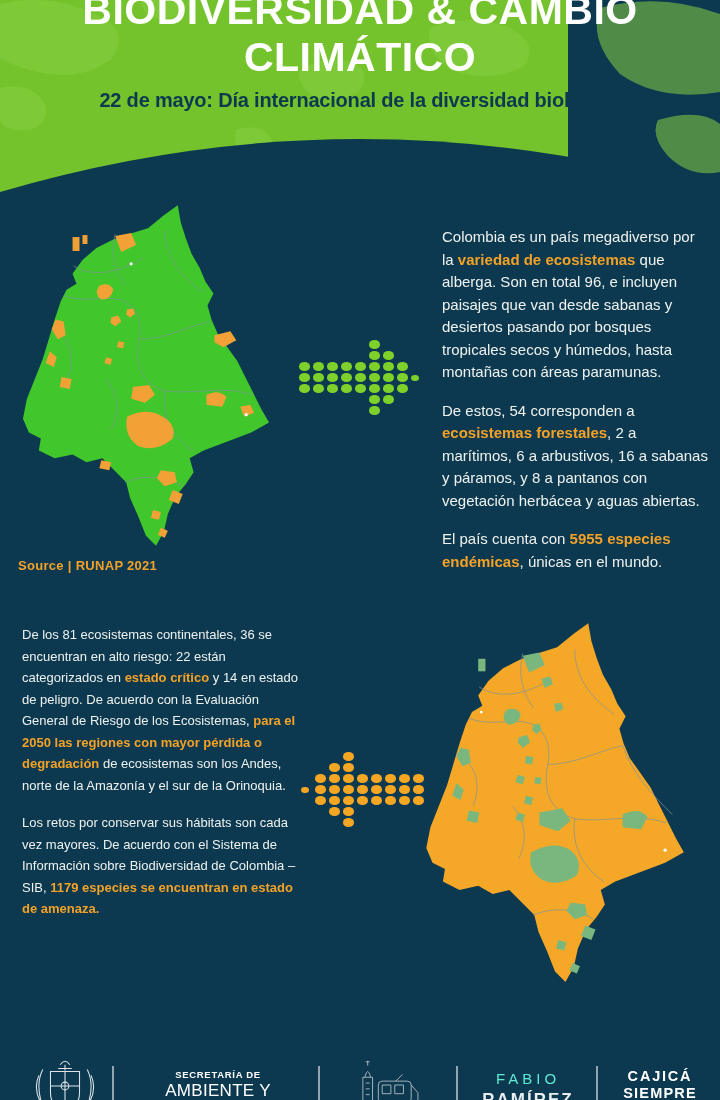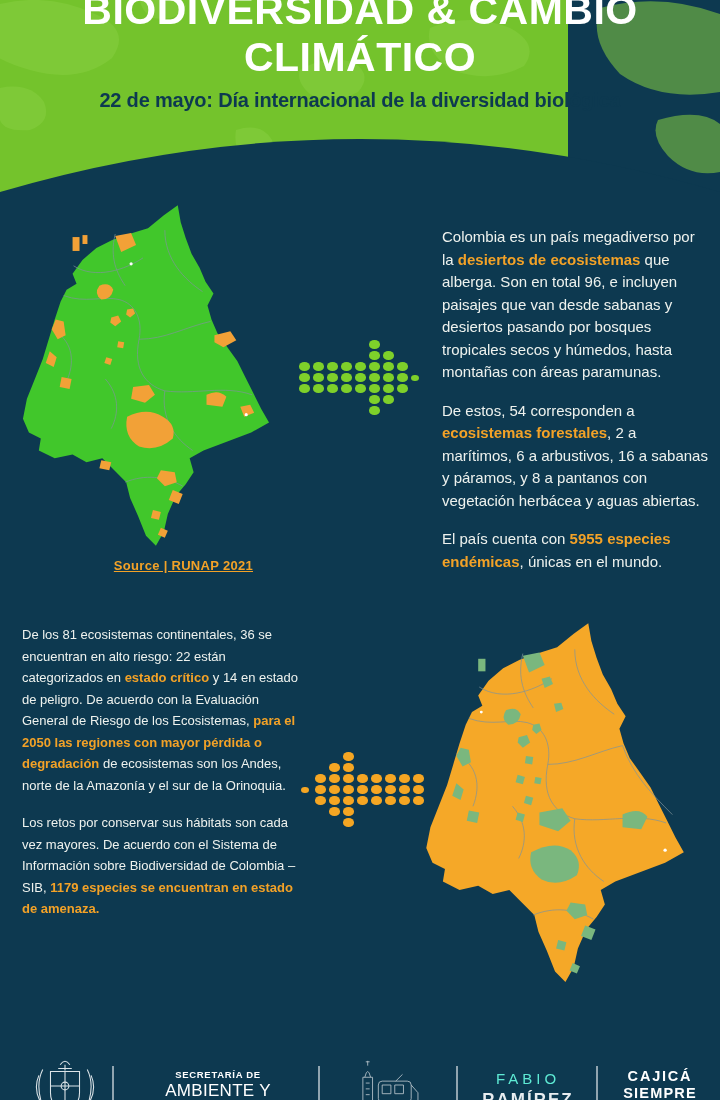--- a/index.html
+++ b/index.html
@@ -21,21 +21,21 @@
     color:var(--navy,#0d3950);font-size:20px;font-weight:bold;z-index:3;letter-spacing:-.2px;
   }
   
   .map{position:absolute;}
   .map .borders path{fill:none;stroke:var(--border-gray,#7f939b);stroke-width:.8;opacity:.85;}
   
   .richtext p{margin:0 0 16px 0;}
   .rc{position:absolute;left:442px;top:226px;width:268px;font-size:15px;line-height:22.5px;color:var(--body-text,#eef2ee);}
   .lc{position:absolute;left:22px;top:624px;width:280px;font-size:13px;line-height:21.5px;color:var(--body-text,#eef2ee);}
   .hl{color:var(--accent,#f3a227);font-weight:bold;}
-  .source{position:absolute;color:var(--accent,#f3a227);font-size:13px;font-weight:bold;text-align:right;letter-spacing:.3px;text-decoration:underline;}
+  .source{position:absolute;color:var(--accent,#f3a227);font-size:13px;font-weight:bold;text-align:left;letter-spacing:.3px;}
   .source-left{left:18px;top:558px;width:235px;}
   .source-right{left:418px;top:1002px;width:272px;}
   
   .arrow{position:absolute;}
   .dot{position:absolute;border-radius:50%;}
   
   .footer{position:absolute;left:16px;top:1052px;width:720px;height:48px;}
   .fdiv{position:absolute;top:14px;width:1.5px;height:40px;background:rgba(255,255,255,.55);}
   .secretaria{position:absolute;left:108px;top:17px;width:188px;text-align:center;color:#fff;}
   .secretaria .s1{font-size:9.5px;font-weight:bold;letter-spacing:.7px;}
@@ -145,21 +145,21 @@
       <div class="dot" style="left: 84px; top: 55px; width: 10.5px; height: 8.6px; background: rgb(126, 208, 42);"></div>
       <div class="dot" style="left: 98px; top: 22px; width: 10.5px; height: 8.6px; background: rgb(126, 208, 42);"></div>
       <div class="dot" style="left: 98px; top: 33px; width: 10.5px; height: 8.6px; background: rgb(126, 208, 42);"></div>
       <div class="dot" style="left: 98px; top: 44px; width: 10.5px; height: 8.6px; background: rgb(126, 208, 42);"></div>
       <div class="dot" style="left: 112px; top: 34.5px; width: 7.5px; height: 6px; background: rgb(126, 208, 42);"></div>
     </div>
 
   <div class="source source-left">Source  | RUNAP 2021</div>
 
   <div class="rc richtext">
-      <p><span>Colombia es un país megadiverso por la </span><span class="hl">desiertos de ecosistemas</span><span> que alberga. Son en total 96, e incluyen paisajes que van desde sabanas y desiertos pasando por bosques tropicales secos y húmedos, hasta montañas con áreas paramunas.</span></p>
+      <p><span>Colombia es un país megadiverso por la </span><span class="hl">variedad de ecosistemas</span><span> que alberga. Son en total 96, e incluyen paisajes que van desde sabanas y desiertos pasando por bosques tropicales secos y húmedos, hasta montañas con áreas paramunas.</span></p>
       <p><span>De estos, 54 corresponden a </span><span class="hl">ecosistemas forestales</span><span>, 2 a marítimos, 6 a arbustivos, 16 a sabanas y páramos, y 8 a pantanos con vegetación herbácea y aguas abiertas.</span></p>
       <p><span>El país cuenta con </span><span class="hl">5955 especies endémicas</span><span>, únicas en el mundo.</span></p>
     </div>
 
   <div class="lc richtext">
       <p><span>De los 81 ecosistemas continentales, 36 se encuentran en alto riesgo: 22 están categorizados en </span><span class="hl">estado crítico</span><span> y 14 en estado de peligro. De acuerdo con la Evaluación General de Riesgo de los Ecosistemas, </span><span class="hl">para el 2050 las regiones con mayor pérdida o degradación</span><span> de ecosistemas son los Andes, norte de la Amazonía y el sur de la Orinoquia.</span></p>
       <p><span>Los retos por conservar sus hábitats son cada vez mayores. De acuerdo con el Sistema de Información sobre Biodiversidad de Colombia – SIB, </span><span class="hl">1179 especies se encuentran en estado de amenaza.</span></p>
     </div>
 
   <div class="arrow" style="left:301px;top:752px;width:126px;height:78px">

